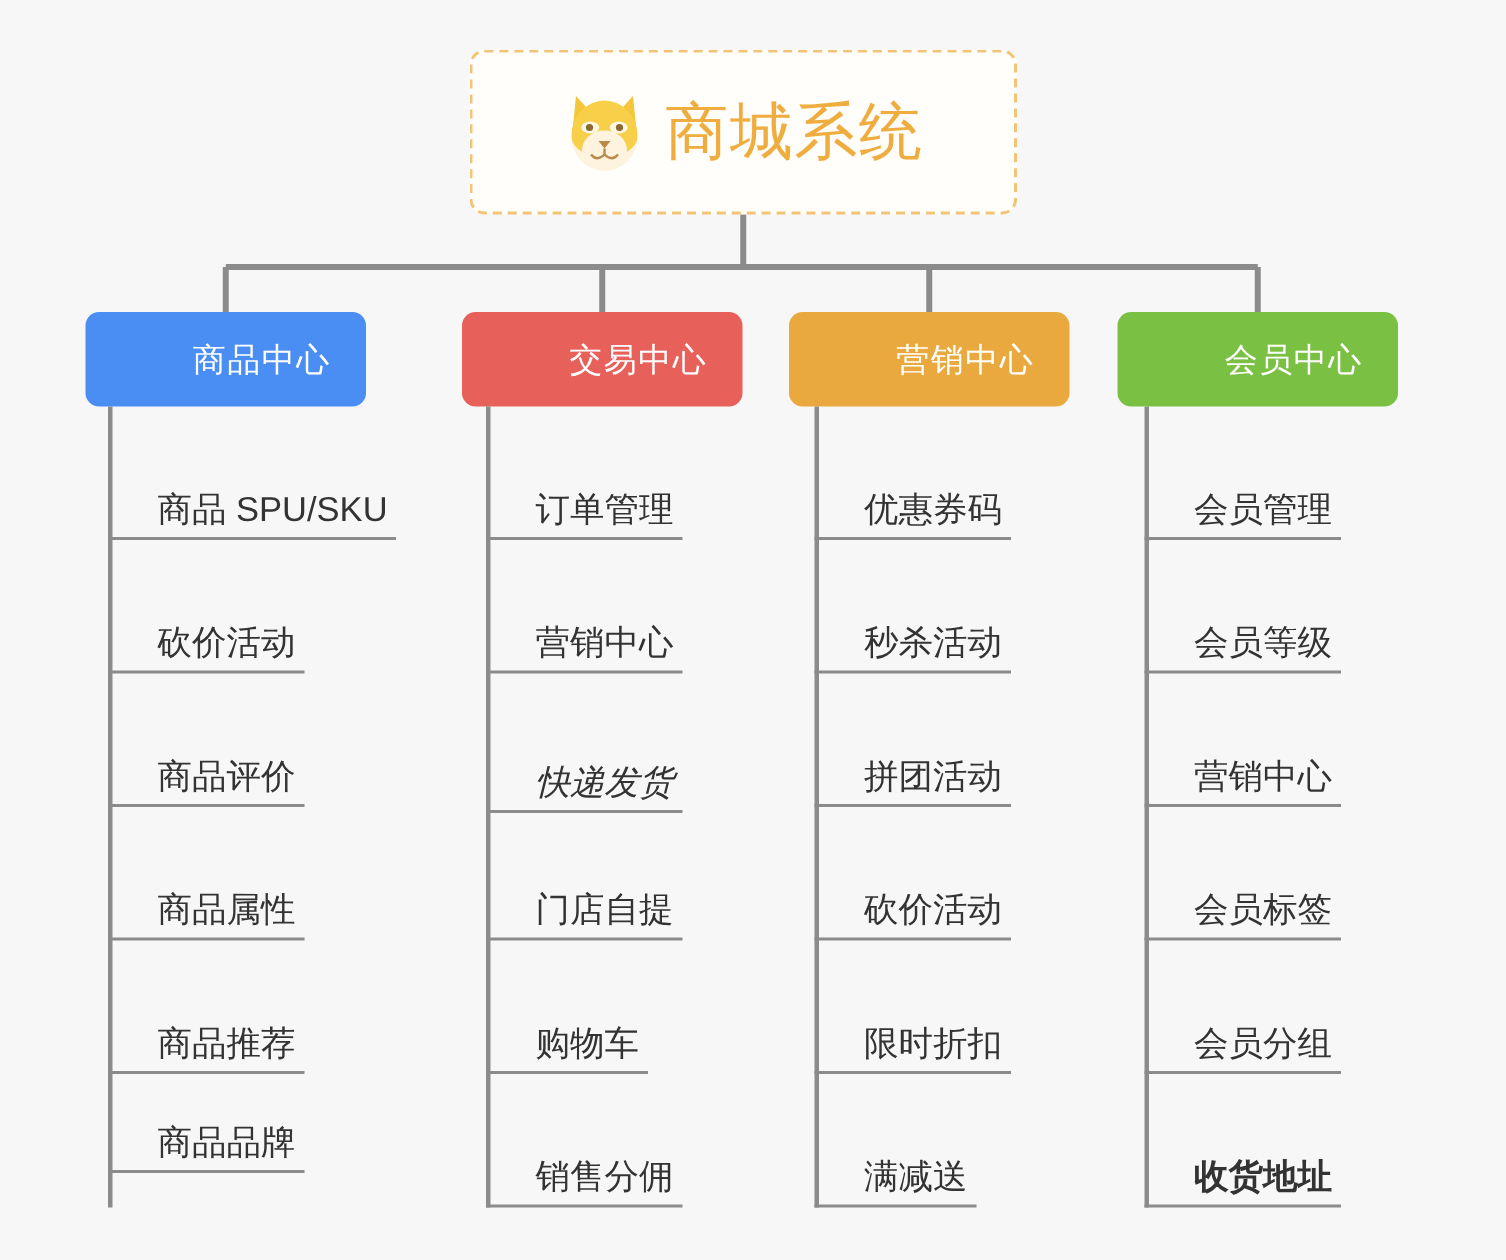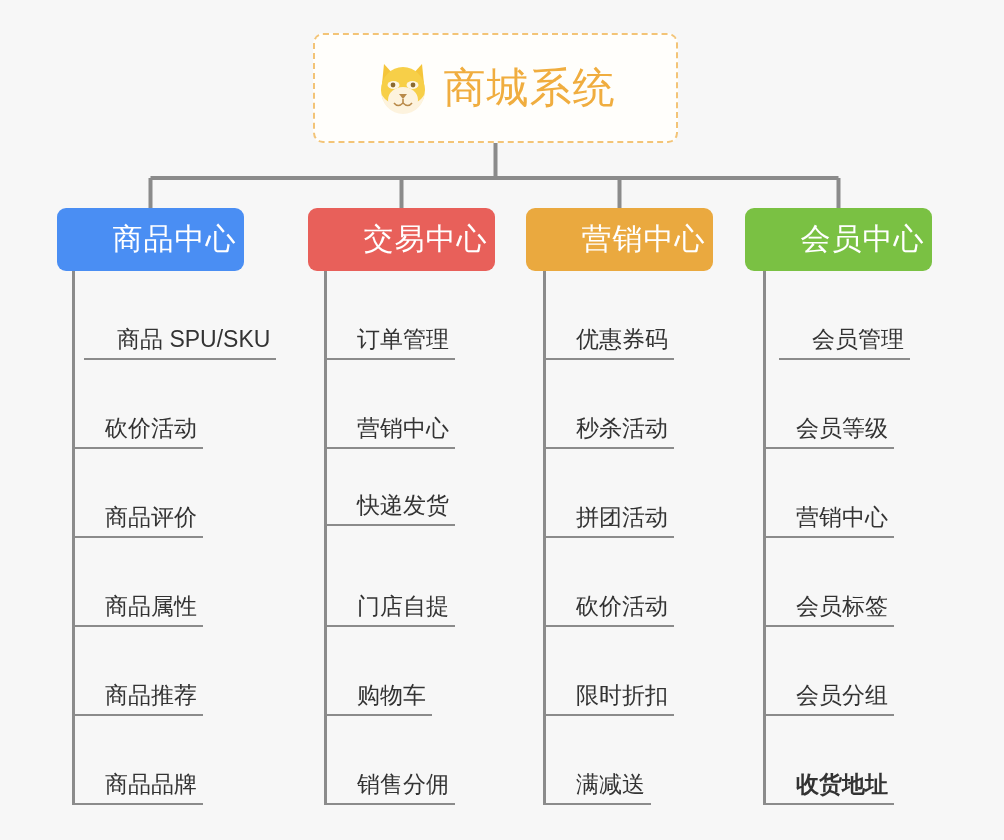--- a/index.html
+++ b/index.html
@@ -63,21 +63,21 @@
   .branch {
     position: absolute;
     top: 208px;
     width: 187px;
     height: 63px;
     border-radius: 9px;
     display: flex;
     align-items: center;
     justify-content: center;
     color: #ffffff;
-    font-size: 30px;
+    font-size: 22px;
     letter-spacing: 1px;
     box-sizing: border-box;
     padding-left: 48px;
   }
 
   
   .leaf-col {
     position: absolute;
     top: 271px;
   }
@@ -135,51 +135,51 @@
     </svg>
     <div class="root-title">商城系统</div>
   </div>
 
   <div id="branch-host">
       <div class="branch" style="left: 57px; background: rgb(74, 142, 243);">
         <span>商品中心</span>
       </div>
       <div class="leaf-col" style="left: 72px;">
         <div class="leaf-spine" style="height: 534px;"></div>
-        <div class="leaf" style="top: 0px; padding-left: 12px;">
+        <div class="leaf" style="top: 0px;">
           <span class="leaf-label">商品 SPU/SKU</span>
         </div>
         <div class="leaf" style="top: 89px;">
           <span class="leaf-label">砍价活动</span>
         </div>
         <div class="leaf" style="top: 178px;">
           <span class="leaf-label">商品评价</span>
         </div>
         <div class="leaf" style="top: 267px;">
           <span class="leaf-label">商品属性</span>
         </div>
         <div class="leaf" style="top: 356px;">
           <span class="leaf-label">商品推荐</span>
         </div>
-        <div class="leaf" style="top: 445px;">
+        <div class="leaf" style="top: 422px;">
           <span class="leaf-label">商品品牌</span>
         </div>
       </div>
       <div class="branch" style="left: 308px; background: rgb(232, 96, 90);">
         <span>交易中心</span>
       </div>
       <div class="leaf-col" style="left: 324px;">
         <div class="leaf-spine" style="height: 534px;"></div>
         <div class="leaf" style="top: 0px;">
           <span class="leaf-label">订单管理</span>
         </div>
         <div class="leaf" style="top: 89px;">
           <span class="leaf-label">营销中心</span>
         </div>
-        <div class="leaf" style="top: 166px;">
+        <div class="leaf" style="top: 182px; font-style: italic;">
           <span class="leaf-label">快递发货</span>
         </div>
         <div class="leaf" style="top: 267px;">
           <span class="leaf-label">门店自提</span>
         </div>
         <div class="leaf" style="top: 356px;">
           <span class="leaf-label">购物车</span>
         </div>
         <div class="leaf" style="top: 445px;">
           <span class="leaf-label">销售分佣</span>
@@ -207,21 +207,21 @@
         </div>
         <div class="leaf" style="top: 445px;">
           <span class="leaf-label">满减送</span>
         </div>
       </div>
       <div class="branch" style="left: 745px; background: rgb(122, 193, 67);">
         <span>会员中心</span>
       </div>
       <div class="leaf-col" style="left: 763px;">
         <div class="leaf-spine" style="height: 534px;"></div>
-        <div class="leaf" style="top: 0px; margin-left: 16px;">
+        <div class="leaf" style="top: 0px;">
           <span class="leaf-label">会员管理</span>
         </div>
         <div class="leaf" style="top: 89px;">
           <span class="leaf-label">会员等级</span>
         </div>
         <div class="leaf" style="top: 178px;">
           <span class="leaf-label">营销中心</span>
         </div>
         <div class="leaf" style="top: 267px;">
           <span class="leaf-label">会员标签</span>

